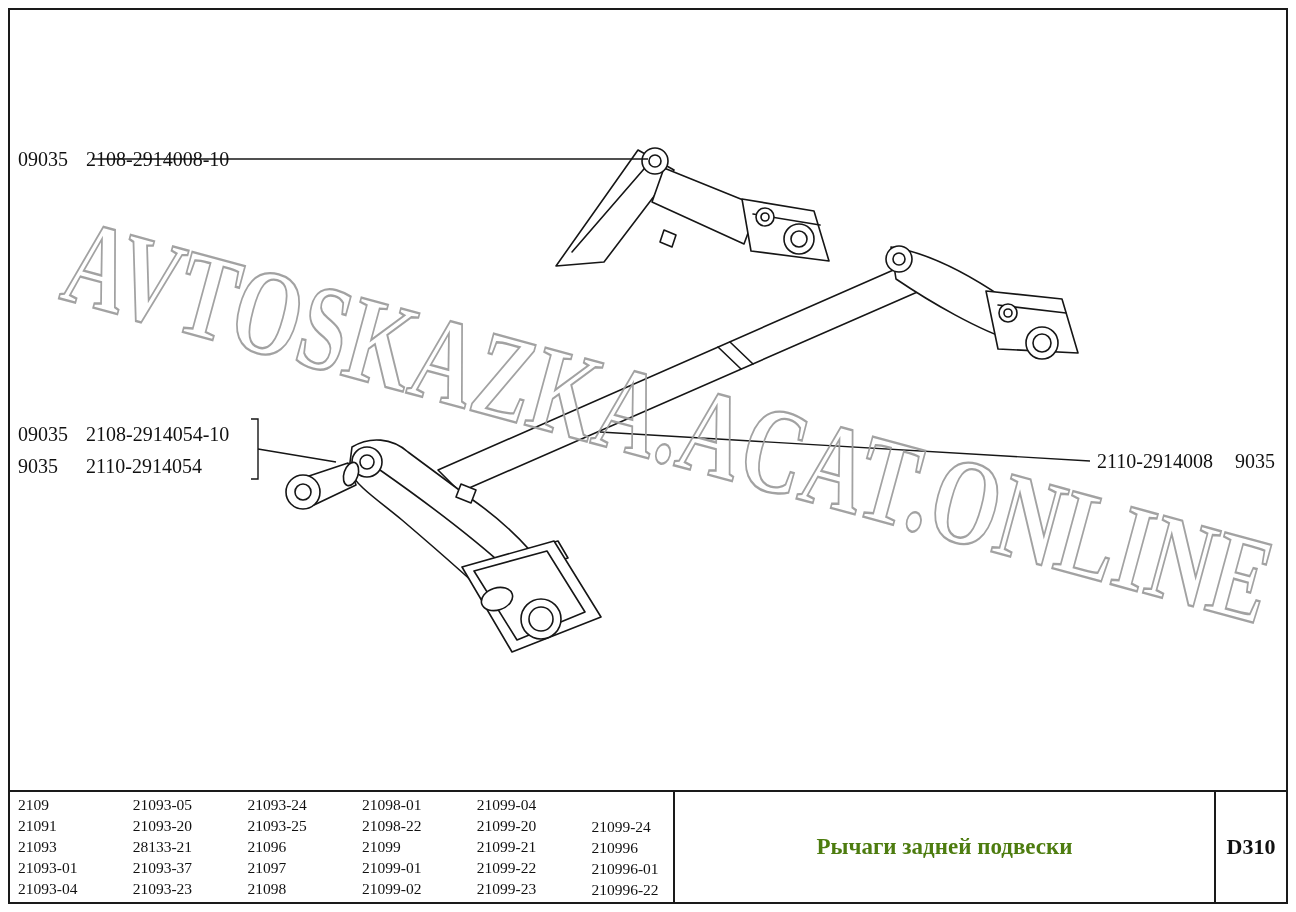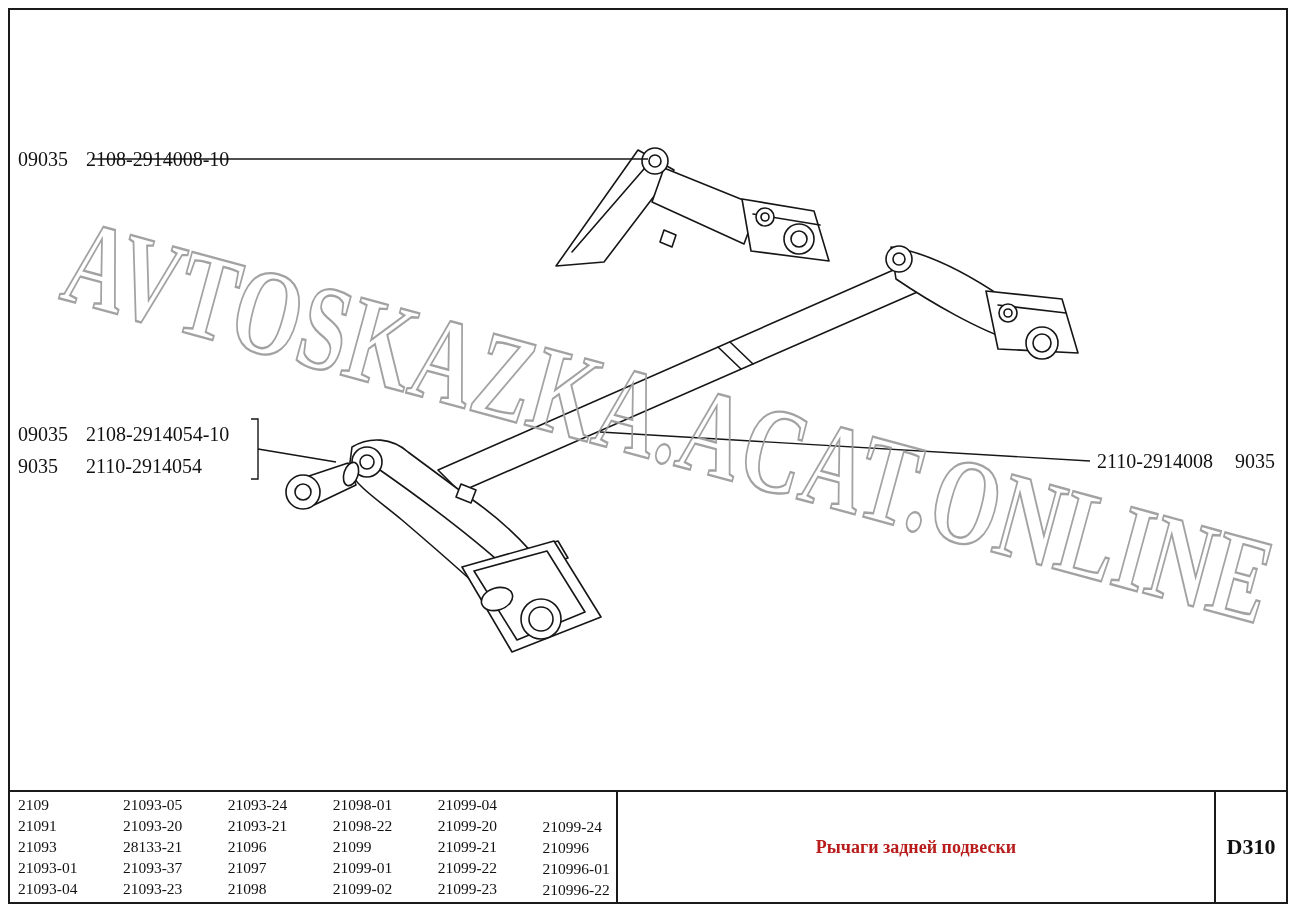--- a/index.html
+++ b/index.html
@@ -46,21 +46,21 @@
   .parts-table {
     position: absolute;
     left: 0; right: 0; bottom: 0;
     height: 112px;
     border-top: 2px solid #1a1a1a;
     display: flex;
     box-sizing: border-box;
     background: #fff;
   }
   .models {
-    width: 606px;
+    width: 663px;
     display: flex;
     padding: 3px 0 3px 8px;
     box-sizing: border-box;
     gap: 16px;
   }
   .mcol {
     width: 115px;
     display: flex;
     flex-direction: column;
     justify-content: space-around;
@@ -68,22 +68,22 @@
     color: #111;
   }
   .mcol.last { width: 95px; justify-content: flex-end; gap: 3px; }
   .title-cell {
     flex: 1;
     border-left: 2px solid #1a1a1a;
     display: flex;
     align-items: center;
     justify-content: center;
     font-weight: bold;
-    font-size: 18px;
-    color: #b91c1c;
+    font-size: 23px;
+    color: #4d7c0f;
   }
   .code-cell {
     width: 70px;
     border-left: 2px solid #1a1a1a;
     display: flex;
     align-items: center;
     justify-content: center;
     font-size: 22px;
     font-weight: 600;
     color: #111;
@@ -107,21 +107,21 @@
         </div>
         <div class="mcol">
           <span>21093-05</span>
           <span>21093-20</span>
           <span>28133-21</span>
           <span>21093-37</span>
           <span>21093-23</span>
         </div>
         <div class="mcol">
           <span>21093-24</span>
-          <span>21093-21</span>
+          <span>21093-25</span>
           <span>21096</span>
           <span>21097</span>
           <span>21098</span>
         </div>
         <div class="mcol">
           <span>21098-01</span>
           <span>21098-22</span>
           <span>21099</span>
           <span>21099-01</span>
           <span>21099-02</span>

